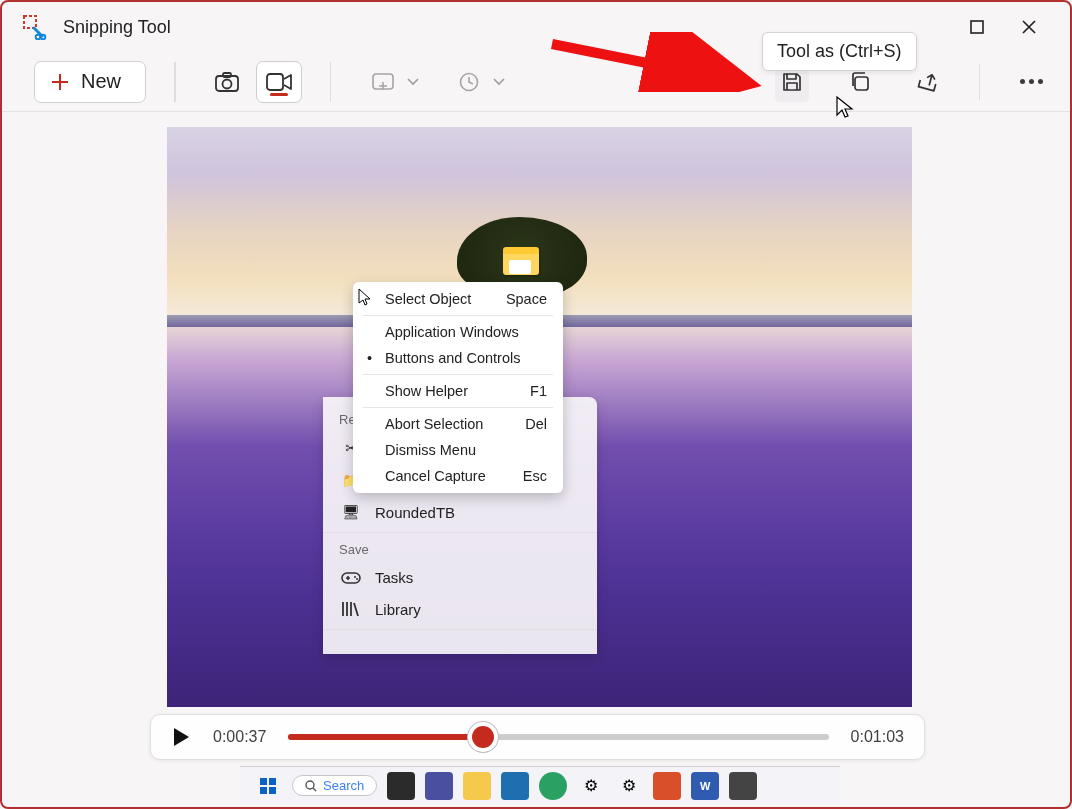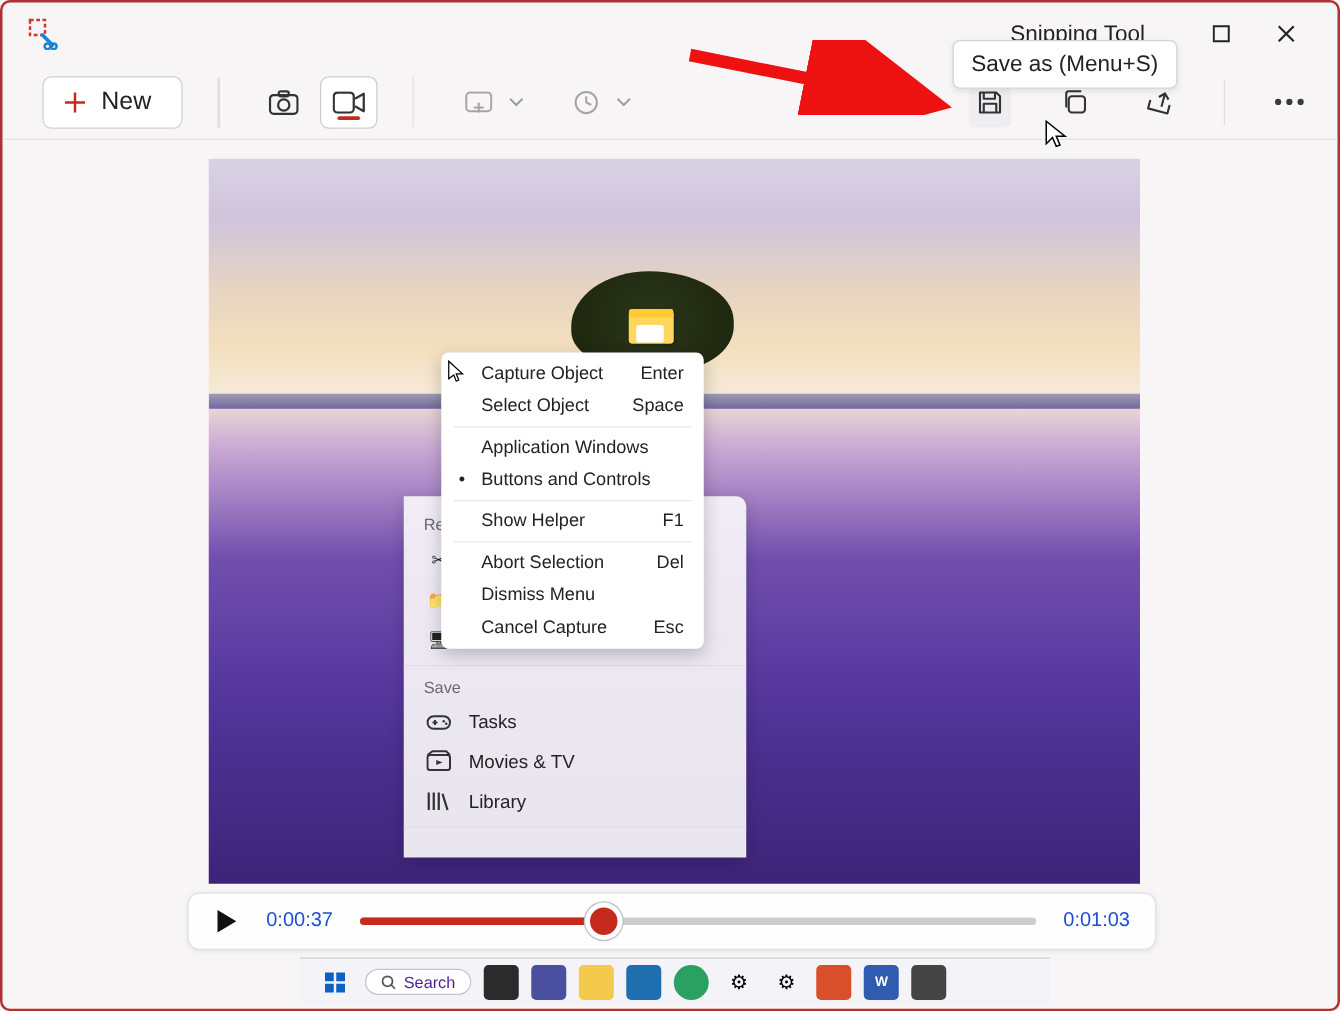--- a/index.html
+++ b/index.html
@@ -13,21 +13,20 @@
     border-radius: 8px;
     position: relative;
     overflow: hidden;
   }
   
   .titlebar {
     display: flex;
     align-items: center;
     height: 50px;
     padding: 0 10px 0 20px;
-    text-align: right;
   }
   .app-icon svg { display:block; }
   .app-title { margin-left: 15px; font-size: 18px; color:#222; flex:1;}
   .win-controls { display:flex; gap:34px; padding-right:22px;}
   .win-btn { width:18px; height:18px; display:flex;align-items:center;justify-content:center; font-size:16px;}
   
   .toolbar {
     height: 60px;
     display:flex;
     align-items:center;
@@ -104,31 +103,31 @@
   .panel-h{color:#6a686c;font-size:13px;padding:5px 16px;}
   .p-row{display:flex;align-items:center;gap:14px;padding:7px 18px;color:#222;}
   .p-row svg,.p-row .pic{flex:0 0 20px;}
   .p-hr{border-top:1px solid #e1dee2;margin:4px 0;}
   .pic{width:18px;height:18px;display:flex;align-items:center;justify-content:center;font-size:14px;}
   
   .player{
     position:absolute; left:148px; top:712px; width:775px; height:46px;
     background:#fefefe; border:1.3px solid #e2dfe2; border-radius:10px;
     display:flex;align-items:center; padding: 0 20px; gap:22px;
-    font-size:16px; color:#1d4ed8;
+    font-size:16px; color:#404040;
     box-shadow: 0 1px 4px rgba(0,0,0,.07);
   }
   .play-ic{display:flex;}
   .track{flex:1;height:6px;background:#cfcccf;border-radius:3px;position:relative;}
   .track-fill{position:absolute;left:0;top:0;bottom:0;width:36%;background:#c42b1c;border-radius:3px;}
   .track-thumb{position:absolute;left:36%;top:50%;width:22px;height:22px;border-radius:50%;background:#c42b1c;transform:translate(-50%,-50%);box-shadow:0 0 0 4px #fff, 0 0 0 5px #bfbfc2;}
   
   .taskbar{position:absolute;bottom:3px;left:238px;right:230px;height:38px;background:rgba(243,243,247,.92);border-top:1px solid #cfcfd4;display:flex;align-items:center;gap:10px;padding:0 14px;}
   .tb{width:28px;height:28px;border-radius:4px;display:flex;align-items:center;justify-content:center;}
-  .search-pill{display:flex;align-items:center;gap:6px;border:1px solid #c6c4c8;border-radius:14px;padding:2px 12px;font-size:13px;color:#4c1d95;background:#fff;}
+  .search-pill{display:flex;align-items:center;gap:6px;border:1px solid #c6c4c8;border-radius:14px;padding:2px 12px;font-size:13px;color:#3b82f6;background:#fff;}
   .cursor2{position:absolute;top:93px;left:833px;z-index:51;}
 </style>
 </head>
 <body>
 
 <div class="titlebar">
   <span class="app-icon">
     <svg width="26" height="26" viewBox="0 0 26 26">
         <rect x="2" y="2" width="12" height="12" fill="none" stroke="#d0392a" stroke-width="2" stroke-dasharray="3 2"></rect>
         <path d="M12 14 L20 22" stroke="#1686d8" stroke-width="3" stroke-linecap="round"></path>
@@ -145,21 +144,21 @@
         </svg>
       </div>
     <div class="win-btn">
         <svg width="16" height="16">
           <path d="M2 2 L14 14 M14 2 L2 14" stroke="#222" stroke-width="1.7"></path>
         </svg>
       </div>
   </div>
 </div>
 
-<div class="tooltip">Save as (Menu+S)</div>
+<div class="tooltip">Tool as (Ctrl+S)</div>
 
 <div class="arrow-ann">
   <svg width="220" height="60">
       <defs>
         <marker id="ah" markerWidth="14" markerHeight="14" refX="10" refY="6" orient="auto">
           <path d="M0 0 L12 6 L0 12 Z" fill="#e11"></path>
         </marker>
       </defs>
       <line x1="5" y1="12" x2="195" y2="50" stroke="#e11" stroke-width="10" marker-end="url(#ah)"></line>
     </svg>
@@ -274,42 +273,30 @@
     <div class="p-row">
         <svg width="20" height="16">
           <rect x="1" y="3" width="18" height="10" rx="5" fill="none" stroke="#333" stroke-width="1.6"></rect>
           <path d="M5 8 H9 M7 6 V10" stroke="#333" stroke-width="1.6"></path>
           <circle cx="14" cy="7" r="1" fill="#333"></circle>
           <circle cx="16" cy="9" r="1" fill="#333"></circle>
         </svg>
         <span>Tasks</span>
       </div>
     <div class="p-row">
-        <svg width="20" height="18">
-          <rect x="1" y="4" width="18" height="12" rx="2" fill="none" stroke="#333" stroke-width="1.6"></rect>
-          <path d="M1 4 L5 1 H16 L19 4" fill="none" stroke="#333" stroke-width="1.6"></path>
-          <path d="M8 8 L13 10 L8 12 Z" fill="#333"></path>
-        </svg>
-        <span>Movies &amp; TV</span>
-      </div>
-    <div class="p-row">
         <svg width="18" height="18">
           <path d="M2 2 V16 M6 2 V16 M10 2 V16 M13 3 L17 16" stroke="#333" stroke-width="1.8"></path>
         </svg>
         <span>Library</span>
       </div>
     <div class="p-hr"></div>
     <div class="p-row"></div>
   </div>
 
   <div class="ctx">
-    <div class="ctx-row">
-        <span>Capture Object</span>
-        <span>Enter</span>
-      </div>
     <div class="ctx-row">
         <span>Select Object</span>
         <span>Space</span>
       </div>
     <hr>
     <div class="ctx-row">
         <span>Application Windows</span>
         <span></span>
       </div>
     <div class="ctx-row bullet">

